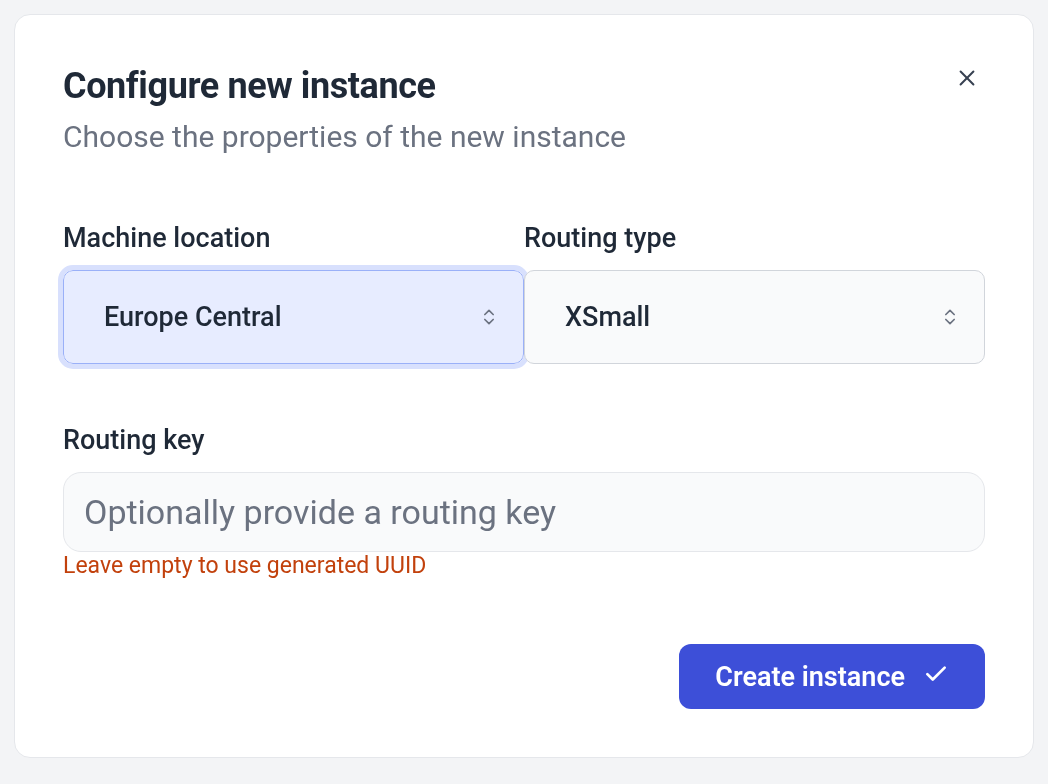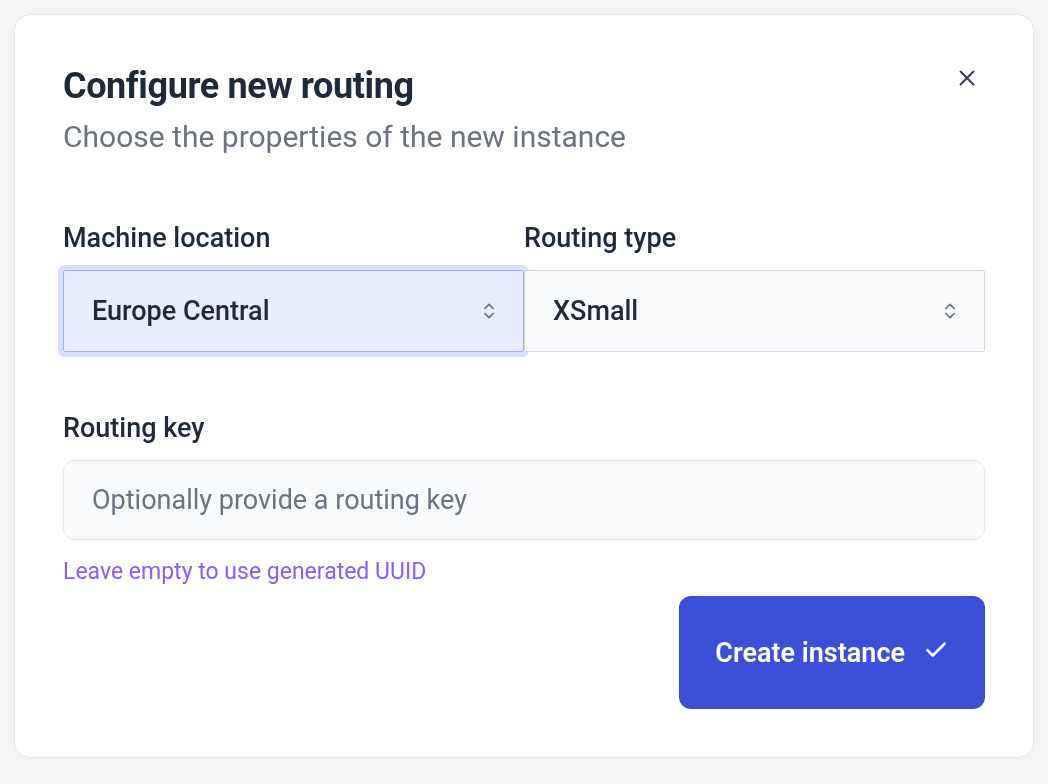--- a/index.html
+++ b/index.html
@@ -65,27 +65,27 @@
     }
     .field-label {
       font-size: 27px;
       font-weight: 500;
       color: #1f2937;
       margin-bottom: 16px;
       display: block;
     }
     .select-wrap {
       position: relative;
-      height: 82px;
+      height: 94px;
       border: 1px solid #d1d5db;
-      border-radius: 2px;
+      border-radius: 10px;
       background: #f9fafb;
       display: flex;
       align-items: center;
-      padding: 0 28px;
+      padding: 0 40px;
       cursor: pointer;
     }
     .select-wrap.focused {
       background: #e7ecff;
       border: 1px solid #9ab0f8;
       outline: 5px solid #d8e0fd;
     }
     .select-value {
       font-size: 27px;
       color: #1f2937;
@@ -106,49 +106,48 @@
       width: 20px;
       height: 20px;
     }
     .routing-section {
       margin-top: 60px;
     }
     .text-input {
       width: 100%;
       height: 80px;
       border: 1px solid #e5e7eb;
-      border-radius: 12px;
+      border-radius: 18px;
       background: #f9fafb;
-      padding: 0 28px;
-      font-size: 27px;
+      padding: 0 20px;
+      font-size: 34px;
       color: #1f2937;
       font-family: inherit;
     }
     .text-input::placeholder {
       color: #6b7280;
     }
     .helper-text {
       font-size: 23px;
-      color: #8b5cf6;
-      margin-top: 18px;
+      color: #c2410c;
     }
     .actions {
       position: absolute;
       bottom: 48px;
       right: 48px;
     }
     .primary-btn {
       display: inline-flex;
       align-items: center;
       gap: 18px;
       background: #3d4fd8;
       color: #ffffff;
       border: none;
       border-radius: 12px;
-      padding: 40px 36px;
+      padding: 16px 36px;
       font-size: 27px;
       font-weight: 600;
       cursor: pointer;
       font-family: inherit;
     }
     .primary-btn svg {
       width: 26px;
       height: 26px;
     }
   </style>
@@ -159,21 +158,21 @@
 
   <button class="close-btn">
     <span>
       <svg viewBox="0 0 24 24" fill="none" stroke="currentColor" stroke-width="2.2" stroke-linecap="round">
         <line x1="5" y1="5" x2="19" y2="19"></line>
         <line x1="19" y1="5" x2="5" y2="19"></line>
       </svg>
     </span>
   </button>
 
-  <h1 class="dialog-title">Configure new routing</h1>
+  <h1 class="dialog-title">Configure new instance</h1>
   <p class="dialog-subtitle">Choose the properties of the new instance</p>
 
   <div class="form-row">
 
     <div class="form-col">
       <label class="field-label">Machine location</label>
       <div class="select-wrap focused">
         <span class="select-value">Europe Central</span>
         <span class="select-caret">
           <svg viewBox="0 0 24 24" fill="none" stroke="currentColor" stroke-width="2" stroke-linecap="round" stroke-linejoin="round">

